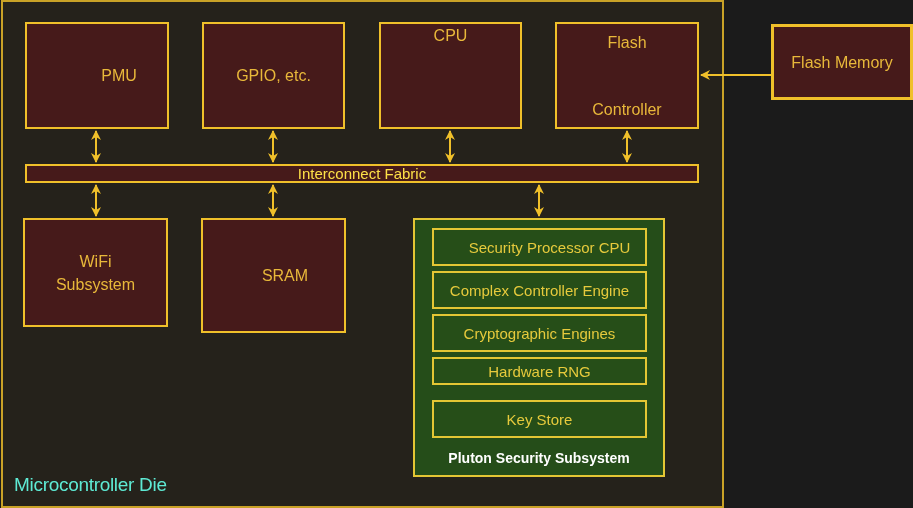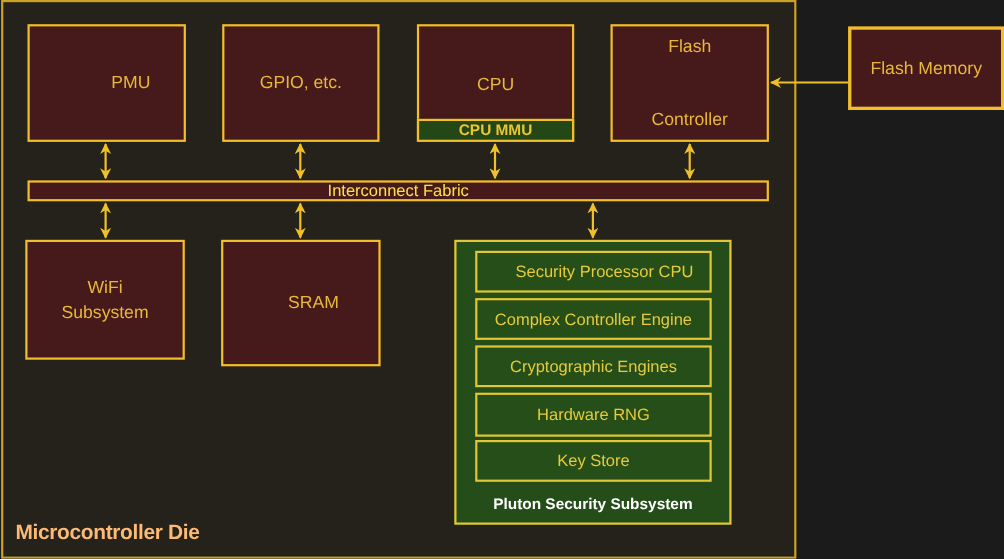--- a/index.html
+++ b/index.html
@@ -63,22 +63,22 @@
       border: 2px solid #f0c02a;
       background: #461a1a;
       color: #fde047;
       font-size: 15px;
       line-height: 15px;
       text-align: center;
     }
     .label-die {
       position: absolute;
       left: 14px; top: 474px;
-      color: #fdba74;
-      font-weight: bold;
+      color: #5eead4;
+      font-weight: normal;
       font-size: 19px;
       letter-spacing: -0.3px;
     }
     .pluton-label {
       position: absolute;
       left: 0; right: 0; bottom: 5px;
       text-align: center;
       color: #ffffff;
       font-weight: bold;
       font-size: 14px;
@@ -92,24 +92,21 @@
 
 <div class="box" style="left:25px;top:22px;width:144px;height:107px;padding-left:44px;">
   <span>PMU</span>
 </div>
 
 <div class="box" style="left:202px;top:22px;width:143px;height:107px;">
   <span>GPIO, etc.</span>
 </div>
 
 <div class="box" style="left:379px;top:22px;width:143px;height:107px;align-items:flex-start;">
-  <span style="margin-top:42px;">CPU</span>
-  <div class="mmu">
-    <span>CPU MMU</span>
-  </div>
+  <span style="">CPU</span>
 </div>
 
 <div class="box" style="left:555px;top:22px;width:144px;height:107px;flex-direction:column;gap:44px;">
   <span>Flash</span>
   <span>Controller</span>
 </div>
 
 <div class="box" style="left:771px;top:24px;width:142px;height:76px;border-width:3px;">
   <span>Flash Memory</span>
 </div>
@@ -133,21 +130,21 @@
 
 <div class="inner" style="left:432px;top:228px;width:215px;height:38px;padding-left:20px;">
   <span>Security Processor CPU</span>
 </div>
 <div class="inner" style="left:432px;top:271px;width:215px;height:38px;">
   <span>Complex Controller Engine</span>
 </div>
 <div class="inner" style="left:432px;top:314px;width:215px;height:38px;">
   <span>Cryptographic Engines</span>
 </div>
-<div class="inner" style="left:432px;top:357px;width:215px;height:40px;">
+<div class="inner" style="left:432px;top:357px;width:215px;height:28px;">
   <span>Hardware RNG</span>
 </div>
 <div class="inner" style="left:432px;top:400px;width:215px;height:38px;">
   <span>Key Store</span>
 </div>
 
 <div class="label-die">Microcontroller Die</div>
 
 <svg class="arrows" width="913" height="508">
   <defs>

